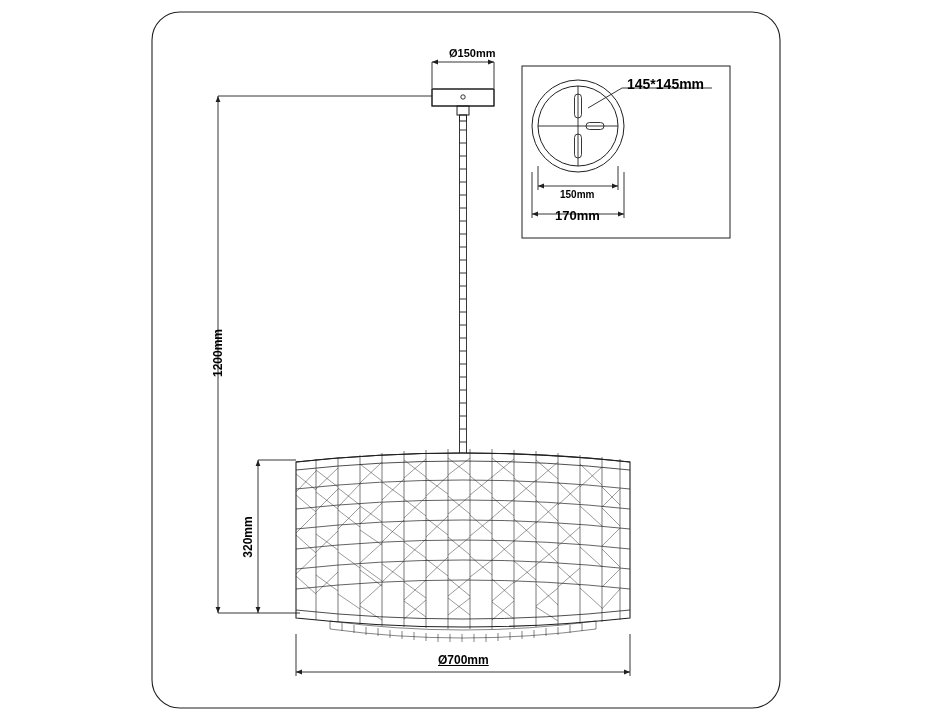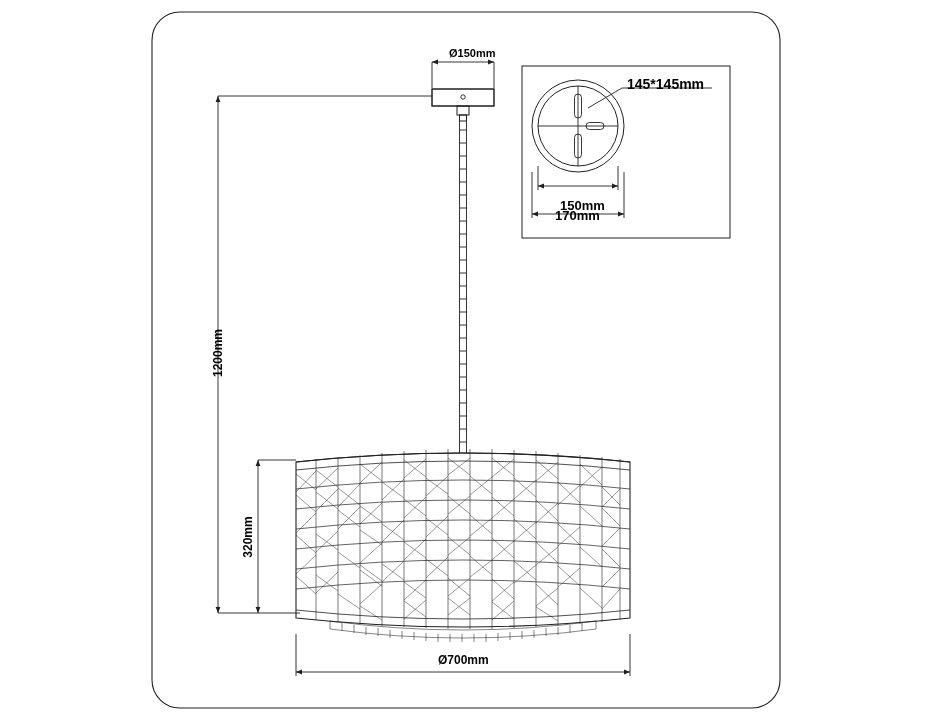--- a/index.html
+++ b/index.html
@@ -326,23 +326,23 @@
       <polygon points="296,672 302,669.6 302,674.4" fill="#231f20" stroke="none"></polygon>
       <polygon points="630,672 624,669.6 624,674.4" fill="#231f20" stroke="none"></polygon>
     </g>
 
   </svg>
 
   <div class="dim-label" style="left:449px; top:47px; font-size:11px;">Ø150mm</div>
 
   <div class="dim-label" style="left:627px; top:76px; font-size:14px;">145*145mm</div>
 
-  <div class="dim-label" style="left:560px; top:198px; font-size:13px;">150mm</div>
+  <div class="dim-label" style="left:560px; top:189px; font-size:10px;">150mm</div>
 
   <div class="dim-label" style="left:555px; top:208px; font-size:13px;">170mm</div>
 
   <div class="dim-label vert" style="left:178px; top:346px; width:80px; text-align:center; font-size:12px;">1200mm</div>
 
   <div class="dim-label vert" style="left:213px; top:530px; width:70px; text-align:center; font-size:12px;">320mm</div>
 
-  <div class="dim-label" style="left:438px; top:653px; font-size:12px;">Ø700mm</div>
+  <div class="dim-label" style="left:438px; top:653px; font-size:12px;text-decoration:underline;">Ø700mm</div>
 
 </div>
 
 </body></html>

